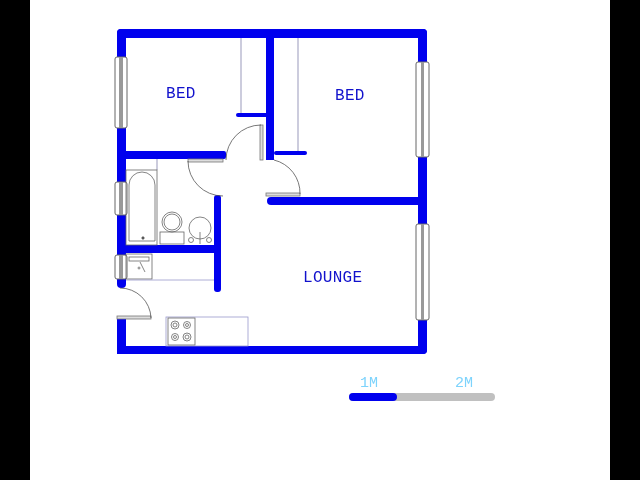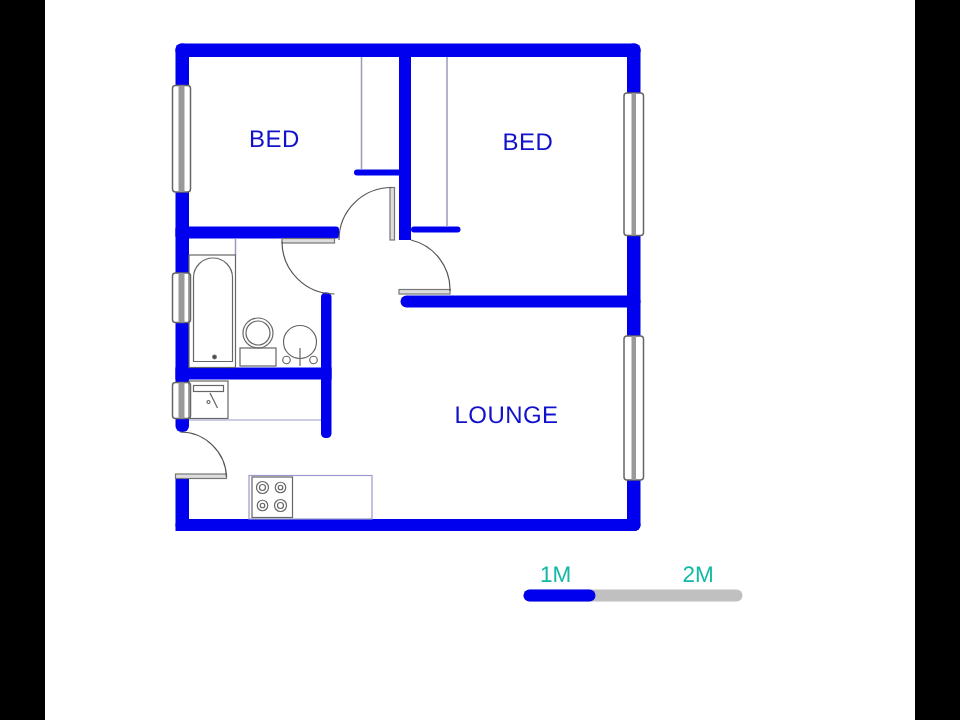--- a/index.html
+++ b/index.html
@@ -1,22 +1,22 @@
 <!DOCTYPE html>
 <html><head>
 <meta charset="utf-8">
 <style>
   html, body { margin:0; padding:0; }
   body { width:640px; height:480px; background:#000; position:relative; overflow:hidden;
          font-family:"DejaVu Sans", sans-serif; }
   .page { position:absolute; left:30px; top:0; width:580px; height:480px; background:#fff; }
   svg { position:absolute; left:0; top:0; }
-  .room-label { position:absolute; color:#1111cc; font-size:16px; font-family:Liberation Sans, sans-serif;
+  .room-label { position:absolute; color:#1111cc; font-size:16px; font-family:Liberation Mono, monospace;
                 letter-spacing:0.3px; white-space:nowrap;text-align:right; }
-  .scale-label { position:absolute; color:#14b8a6; font-size:15px; font-family:Liberation Sans, sans-serif; }
+  .scale-label { position:absolute; color:#7dd3fc; font-size:15px; font-family:Liberation Mono, monospace; }
 </style>
 </head>
 <body>
 
 <div class="page"></div>
 
 <svg width="640" height="480" viewBox="0 0 640 480">
 
   <g fill="#0000ee">
 

